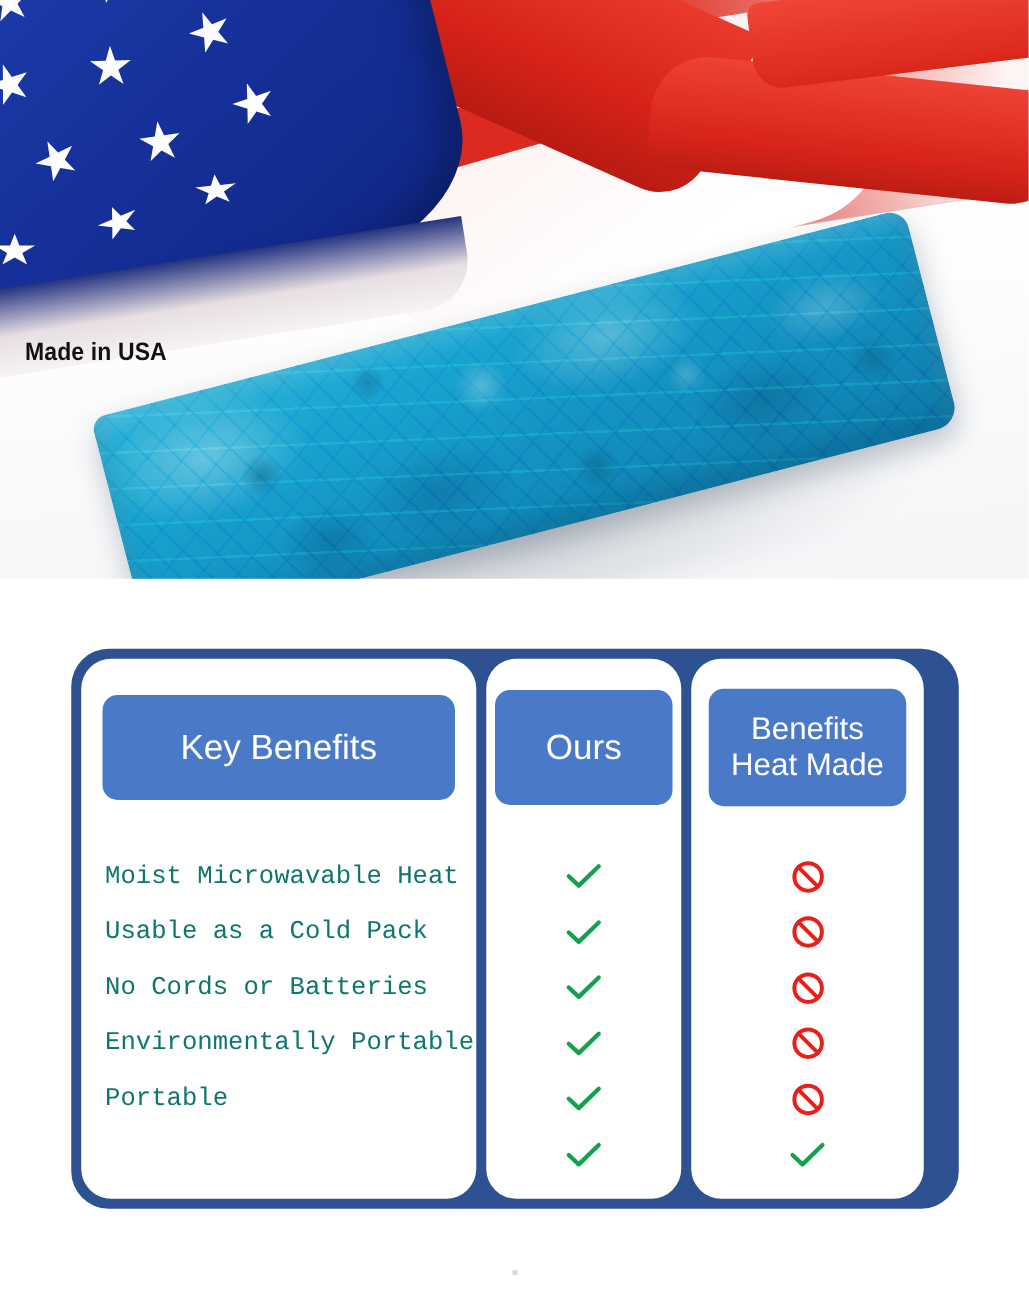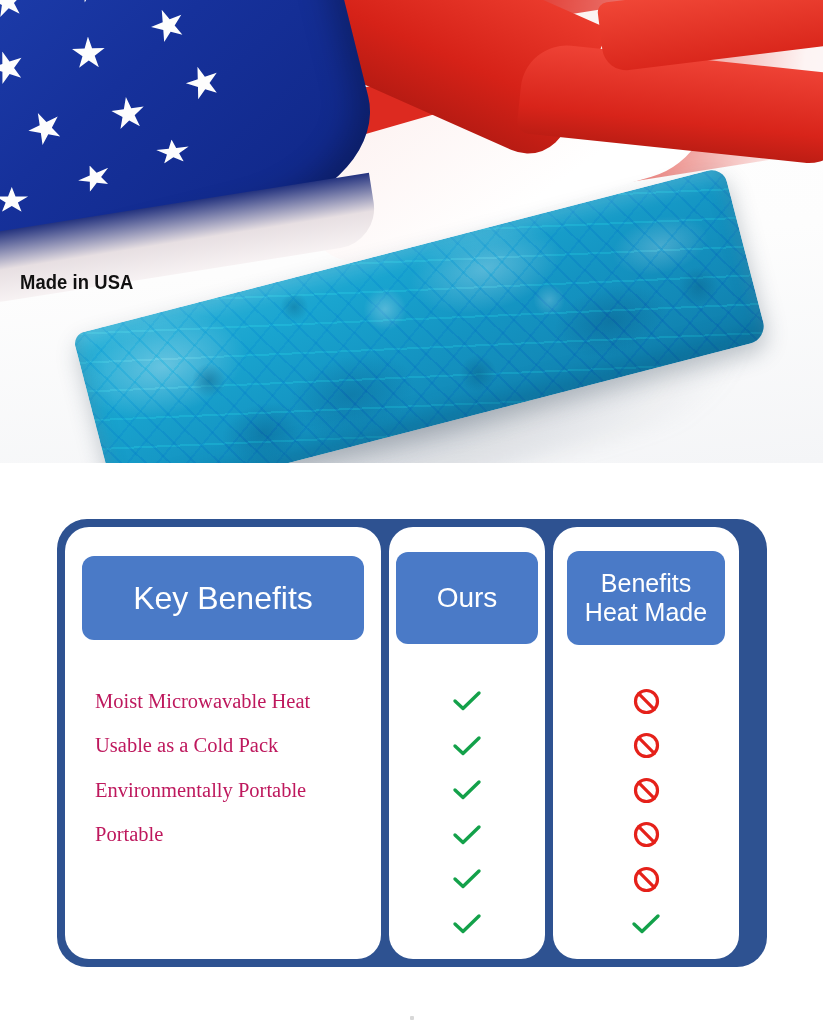--- a/index.html
+++ b/index.html
@@ -160,33 +160,33 @@
   .pill {
     position: absolute; left: 50%; transform: translateX(-50%);
     background: #4a7ac7;
     color: #ffffff;
     border-radius: 12px;
     display: flex; align-items: center; justify-content: center;
     text-align: center;
     line-height: 1.15;
     font-weight: 400;
   }
-  .pill-benefits { top: 29px; width: 282px; height: 84px; font-size: 32px; }
+  .pill-benefits { top: 29px; width: 282px; height: 84px; font-size: 28px; }
   .pill-ours     { top: 25px; width: 142px; height: 92px; font-size: 28px; }
   .pill-electric { top: 24px; width: 158px; height: 94px; font-size: 25px; }
 
   .rows { position: absolute; left: 0; top: 152px; width: 100%; }
   .row {
     height: 44.5px;
     display: flex; align-items: center;
   }
   .row-label {
-    padding-left: 30px;
-    font-size: 20.5px; color: #be185d; white-space: nowrap;
-    font-family: Liberation Serif, serif;
+    padding-left: 19px;
+    font-size: 20.5px; color: #0f766e; white-space: nowrap;
+    font-family: Liberation Mono, monospace;
   }
   .row-mark { width: 100%; display: flex; align-items: center; justify-content: center; }
 
   .ico-check { display:block; }
   .ico-ban   { display:block; }
 
   .bottom-dot{
     position:absolute; left:410px; top:1016px; width:4px; height:4px;
     background:#d8d8d8; border-radius:1px;
   }
@@ -231,20 +231,23 @@
   <div class="table-wrap">
 
     <div class="col col-benefits">
       <div class="pill pill-benefits">Key Benefits</div>
       <div class="rows">
         <div class="row">
           <span class="row-label">Moist Microwavable Heat</span>
         </div>
         <div class="row">
           <span class="row-label">Usable as a Cold Pack</span>
+        </div>
+        <div class="row">
+          <span class="row-label">No Cords or Batteries</span>
         </div>
         <div class="row">
           <span class="row-label">Environmentally Portable</span>
         </div>
         <div class="row">
           <span class="row-label">Portable</span>
         </div>
       </div>
     </div>
 

